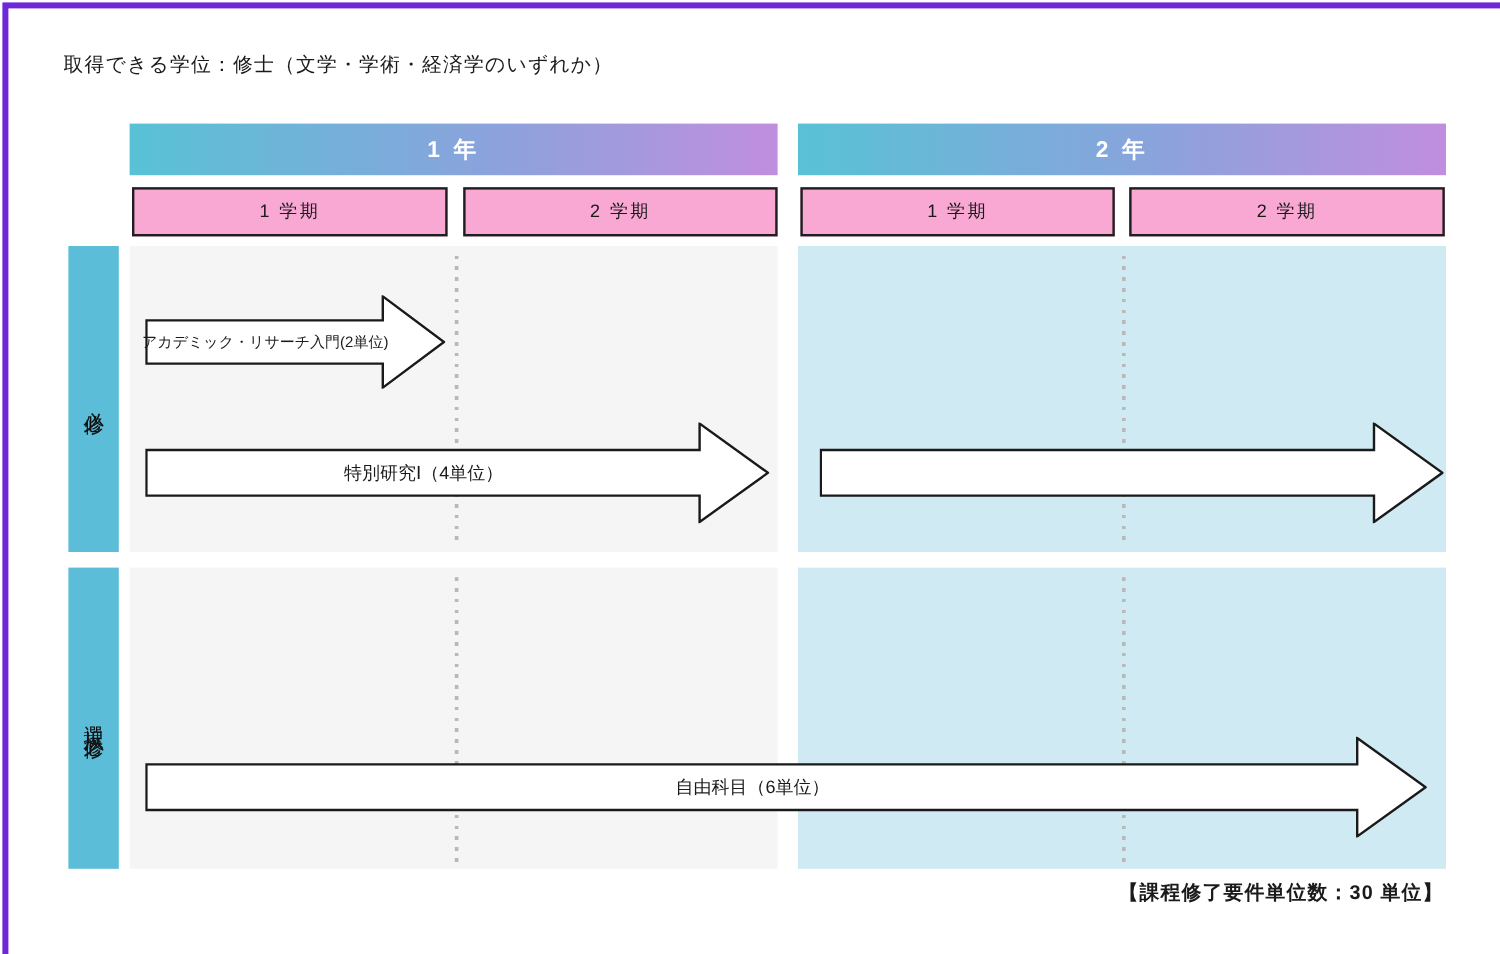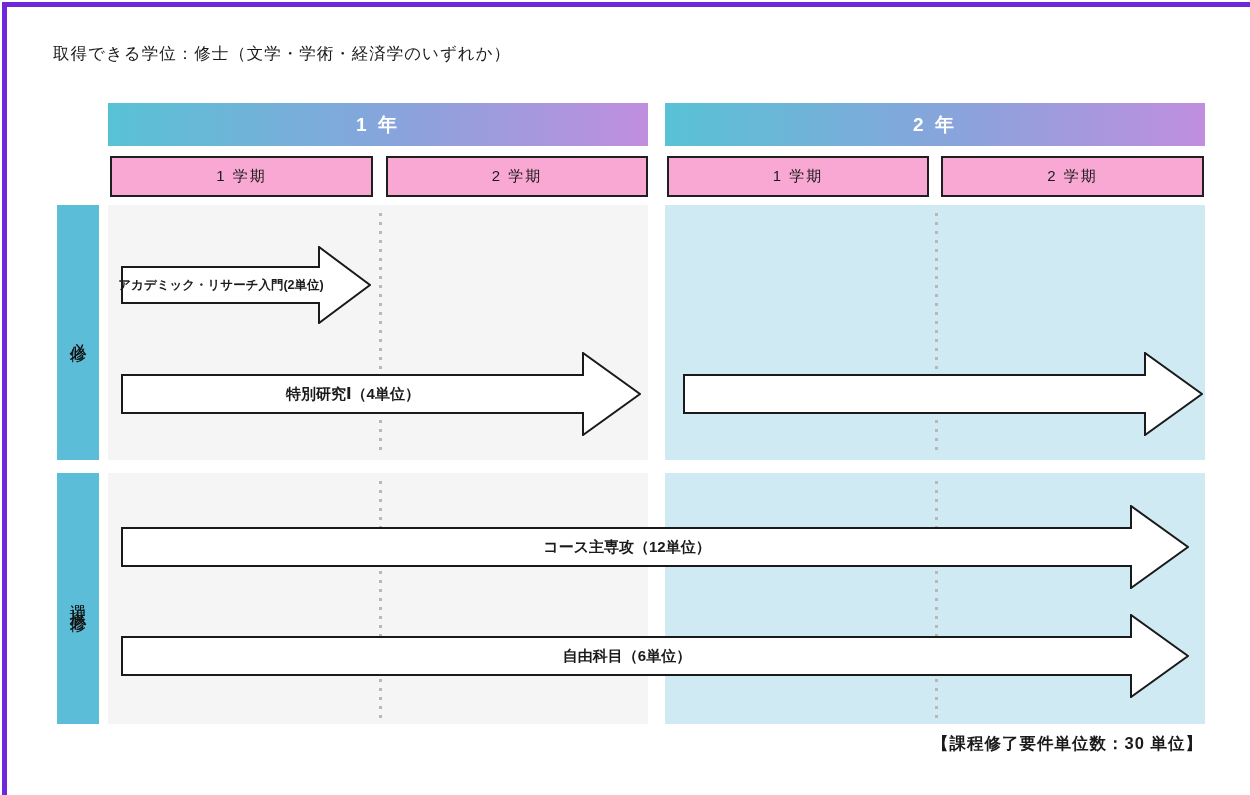--- a/index.html
+++ b/index.html
@@ -85,21 +85,21 @@
   .dotline.r2 { top: 474px; height: 238px; }
   .dotline.x1 { left: 372px; }
   .dotline.x2 { left: 928px; }
 
   .arrow { z-index: 2; }
   .arrow svg { display: block; }
   .arrow .arrow-label {
     position: absolute;
     top: 0; height: 100%;
     display: flex; align-items: center; justify-content: center;
-    font-weight: 700;
+    font-weight: 400;
     white-space: nowrap;
   }
 
   .footer-note {
     top: 726px;
     right: 48px;
     font-size: 16.5px;
     font-weight: 600;
     letter-spacing: 1px;
   }
@@ -162,26 +162,20 @@
     </svg>
     <span class="arrow-label" style="left:2px; width:460px; font-size:15px;">特別研究Ⅰ（4単位）</span>
   </div>
 
   <div class="abs arrow" style="left:676px; top:345px; width:520px; height:84px;">
     <svg width="520" height="84" viewBox="0 0 520 84">
       <polygon points="1,23 462,23 462,1 519,42 462,83 462,61 1,61" fill="#ffffff" stroke="#1a1a1a" stroke-width="2" stroke-linejoin="miter"></polygon>
     </svg>
   </div>
 
-  <div class="abs arrow" style="left:114px; top:498px; width:1068px; height:84px;">
-    <svg width="1068" height="84" viewBox="0 0 1068 84">
-      <polygon points="1,23 1010,23 1010,1 1067,42 1010,83 1010,61 1,61" fill="#ffffff" stroke="#1a1a1a" stroke-width="2" stroke-linejoin="miter"></polygon>
-    </svg>
-    <span class="arrow-label" style="left:2px; width:1008px; font-size:15px;">コース主専攻（12単位）</span>
-  </div>
 
   <div class="abs arrow" style="left:114px; top:607px; width:1068px; height:84px;">
     <svg width="1068" height="84" viewBox="0 0 1068 84">
       <polygon points="1,23 1010,23 1010,1 1067,42 1010,83 1010,61 1,61" fill="#ffffff" stroke="#1a1a1a" stroke-width="2" stroke-linejoin="miter"></polygon>
     </svg>
     <span class="arrow-label" style="left:2px; width:1008px; font-size:15px;">自由科目（6単位）</span>
   </div>
 
   <div class="abs footer-note">【課程修了要件単位数：30 単位】</div>
 

